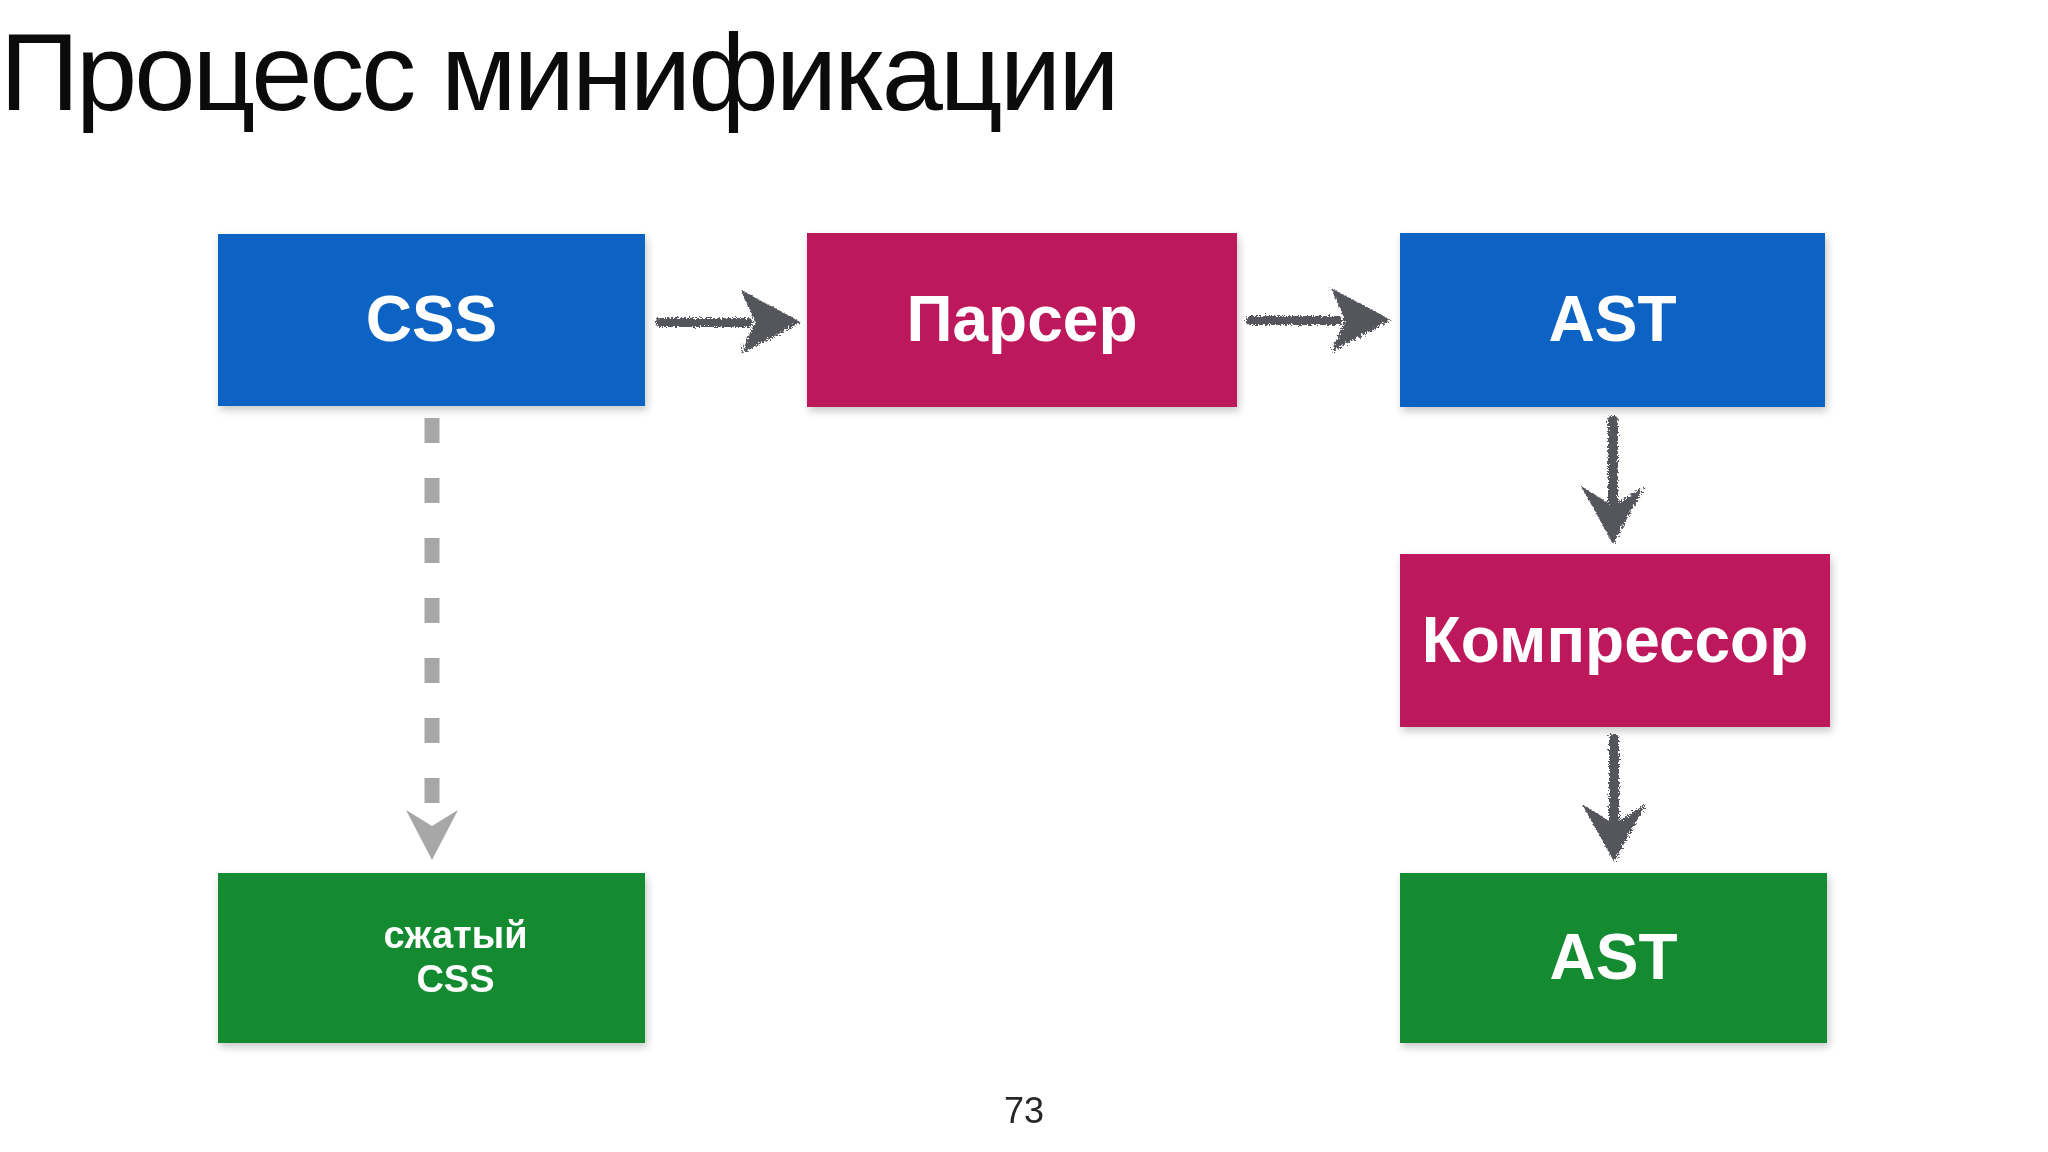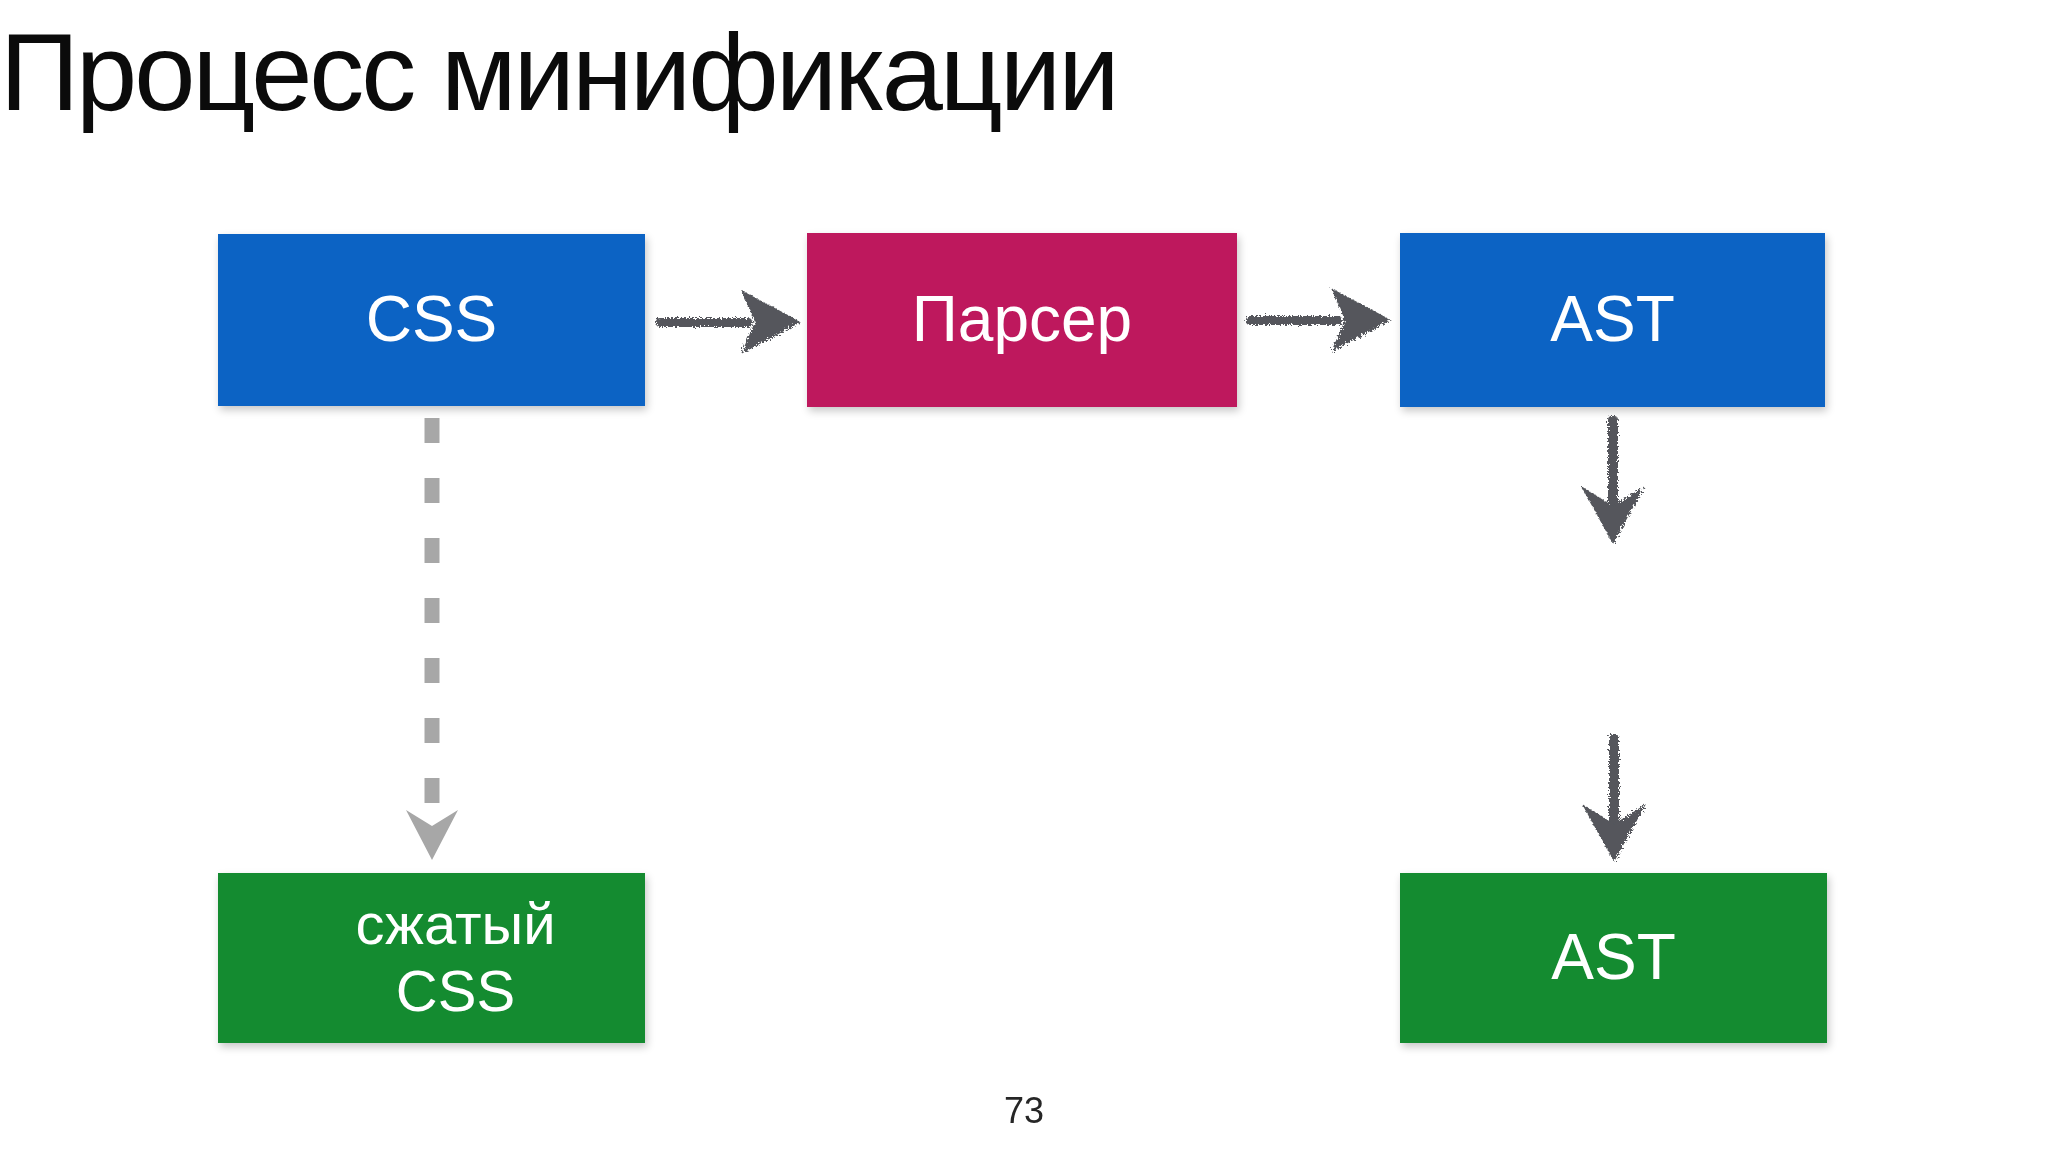--- a/index.html
+++ b/index.html
@@ -27,25 +27,25 @@
     align-items: center;
     justify-content: center;
     color: #ffffff;
     box-shadow: 2px 4px 8px rgba(0,0,0,0.22);
   }
   .node-blue  { background: #0c63c4; }
   .node-gold  { background: #be185d; }
   .node-green { background: #148b30; }
   .node-label {
     font-size: 64px;
-    font-weight: 400;
+    font-weight: 700;
     text-align: center;
     line-height: 1.15;
   }
-  .node-label-small { font-size: 58px; margin-left: 48px; }
+  .node-label-small { font-size: 38px; margin-left: 48px; }
   .node-css            { left: 218px;  top: 234px; width: 427px; height: 172px; }
   .node-parser         { left: 807px;  top: 233px; width: 430px; height: 174px; }
   .node-ast-top        { left: 1400px; top: 233px; width: 425px; height: 174px; }
   .node-compressor     { left: 1400px; top: 554px; width: 430px; height: 173px; }
   .node-ast-bottom     { left: 1400px; top: 873px; width: 427px; height: 170px; }
   .node-compressed-css { left: 218px;  top: 873px; width: 427px; height: 170px; }
   .arrow { position: absolute; }
   .arrow-h1 { left: 648px;  top: 284px; }
   .arrow-h2 { left: 1238px; top: 282px; }
   .arrow-v1 { left: 1575px; top: 410px; }
@@ -72,20 +72,23 @@
   </div>
 
   <div class="node node-gold node-parser">
     <span class="node-label">Парсер</span>
   </div>
 
   <div class="node node-blue node-ast-top">
     <span class="node-label">AST</span>
   </div>
 
+  <div class="node node-gold node-compressor">
+    <span class="node-label">Компрессор</span>
+  </div>
 
   <div class="node node-green node-ast-bottom">
     <span class="node-label">AST</span>
   </div>
 
   <div class="node node-green node-compressed-css">
     <span class="node-label node-label-small">
       <span style="display:block">сжатый</span>
       <span style="display:block">CSS</span>
     </span>

